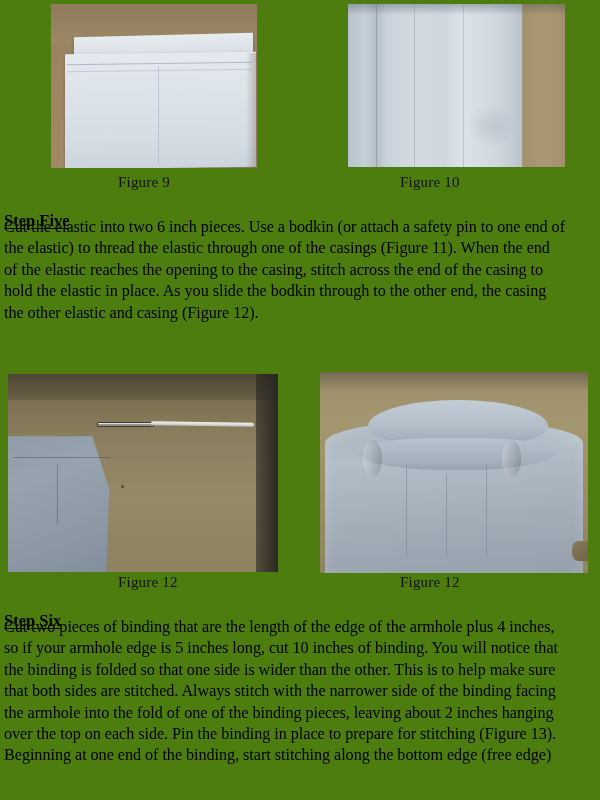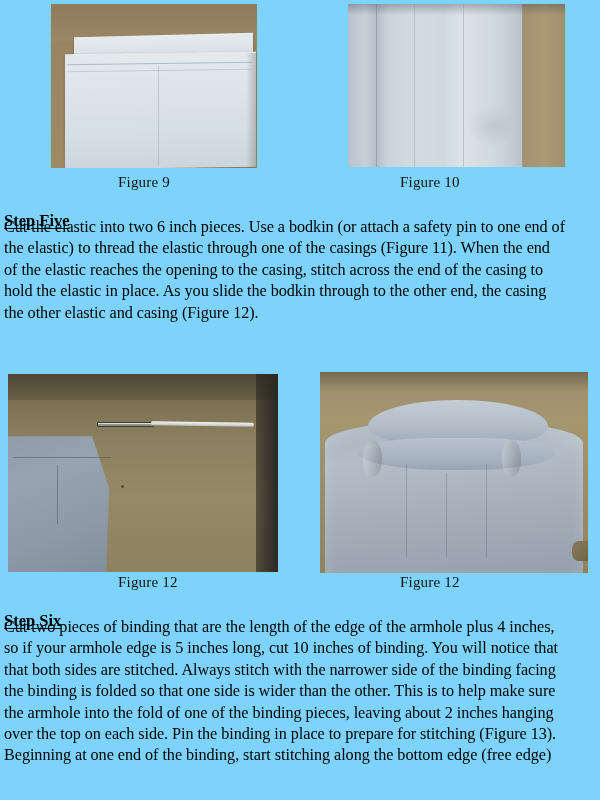--- a/index.html
+++ b/index.html
@@ -15,21 +15,21 @@
     overflow: hidden;
     font-family: "Liberation Serif", "DejaVu Serif", serif;
     color: #000000;
     position: relative;
   }
 
   .page {
     position: relative;
     width: 600px;
     height: 800px;
-    background: #7dd3fc;
+    background: #4d7c0f;
   }
 
   
   .figure-row {
     position: relative;
     width: 600px;
   }
 
   .fig-wrap {
     position: absolute;
@@ -339,20 +339,20 @@
   <div class="caption-row" style="top:572px;">
     <span class="caption" style="left:118px;">Figure 12</span>
     <span class="caption" style="left:400px;">Figure 12</span>
   </div>
 
   <h2 class="step-heading" style="top:596px;">Step Six</h2>
 
   <div class="para" style="top:617px;">
     <span class="ln">Cut two pieces of binding that are the length of the edge of the armhole plus 4 inches,</span>
     <span class="ln">so if your armhole edge is 5 inches long, cut 10 inches of binding.  You will notice that</span>
+    <span class="ln">the binding is folded so that one side is wider than the other.  This is to help make sure</span>
     <span class="ln">that both sides are stitched.  Always stitch with the narrower side of the binding facing</span>
-    <span class="ln">the binding is folded so that one side is wider than the other.  This is to help make sure</span>
     <span class="ln">the armhole into the fold of one of the binding pieces, leaving about 2 inches hanging</span>
     <span class="ln">over the top on each side.  Pin the binding in place to prepare for stitching (Figure 13).</span>
     <span class="ln">Beginning at one end of the binding, start stitching along the bottom edge (free edge)</span>
   </div>
 
 </div>
 
 </body></html>

